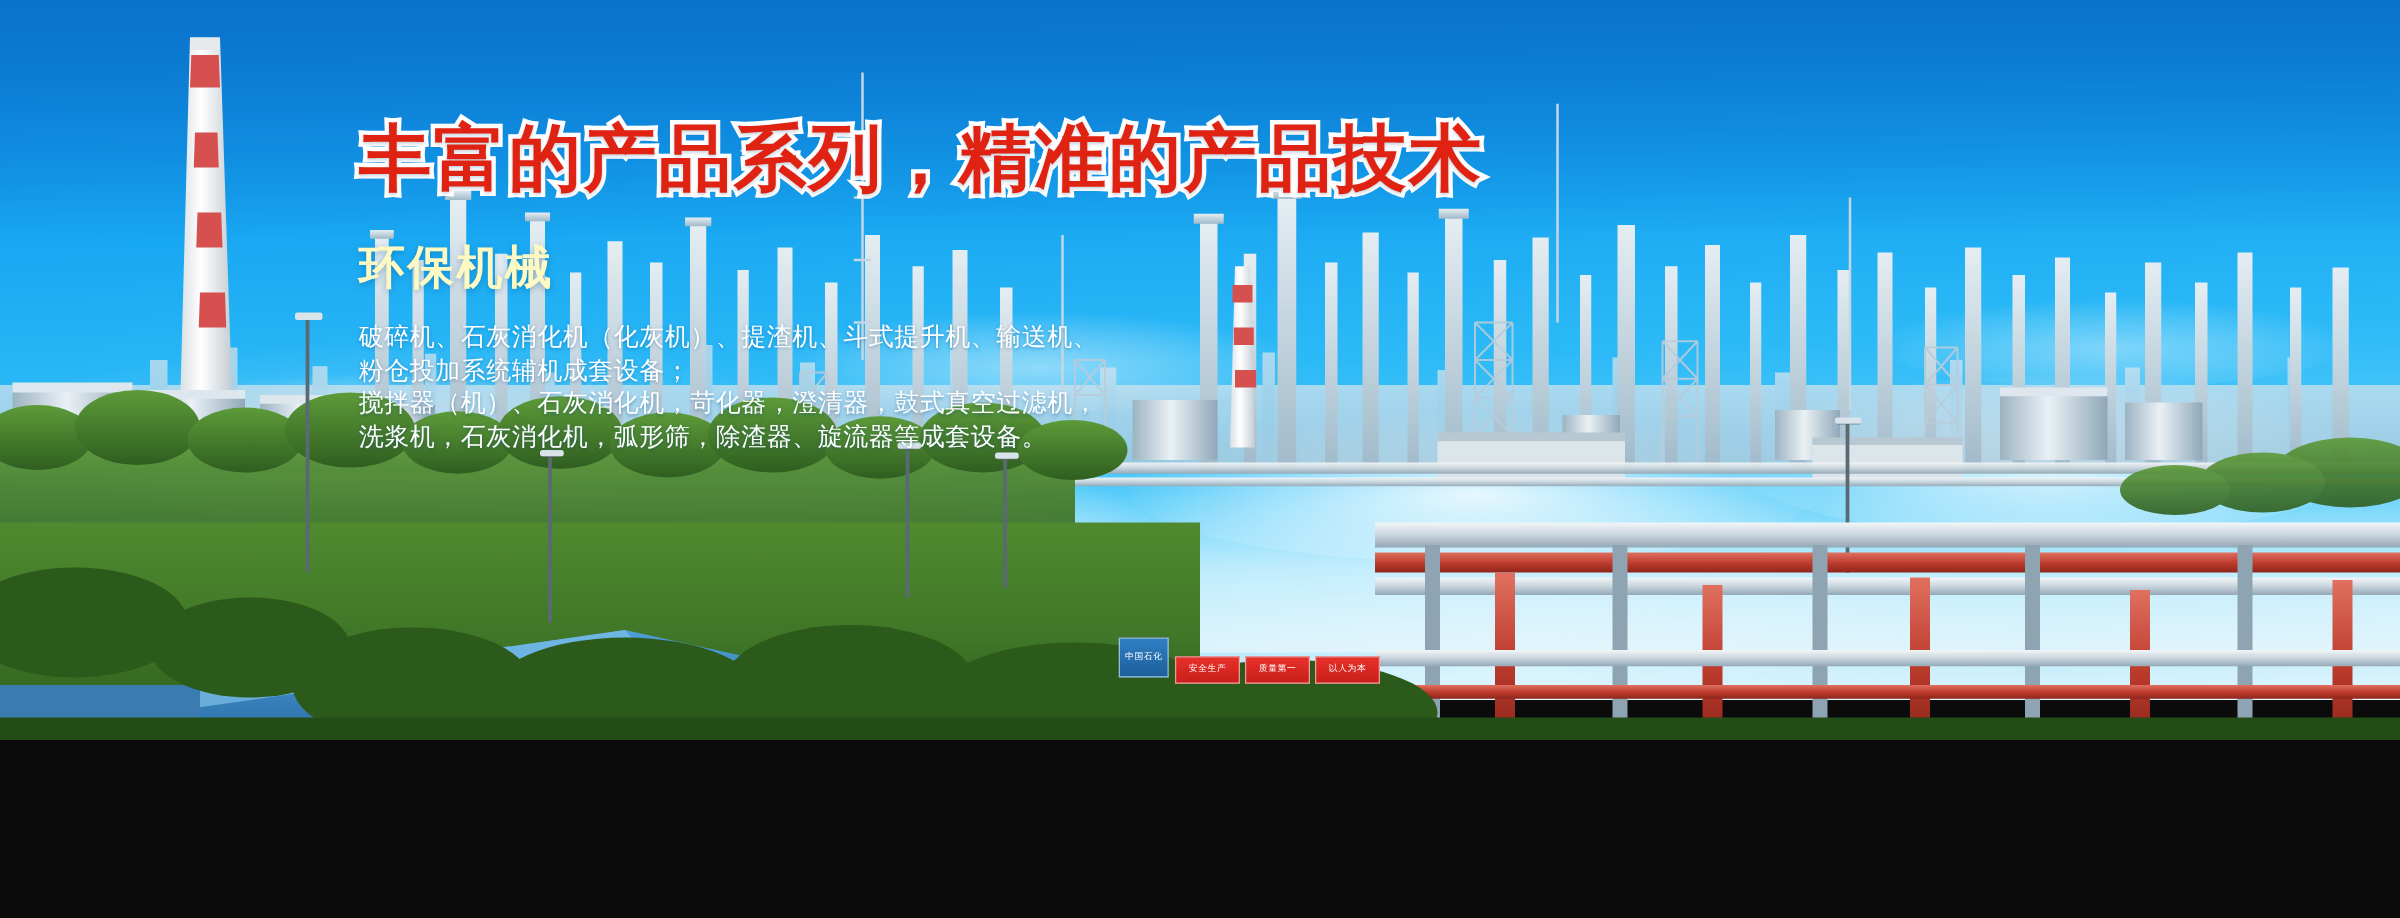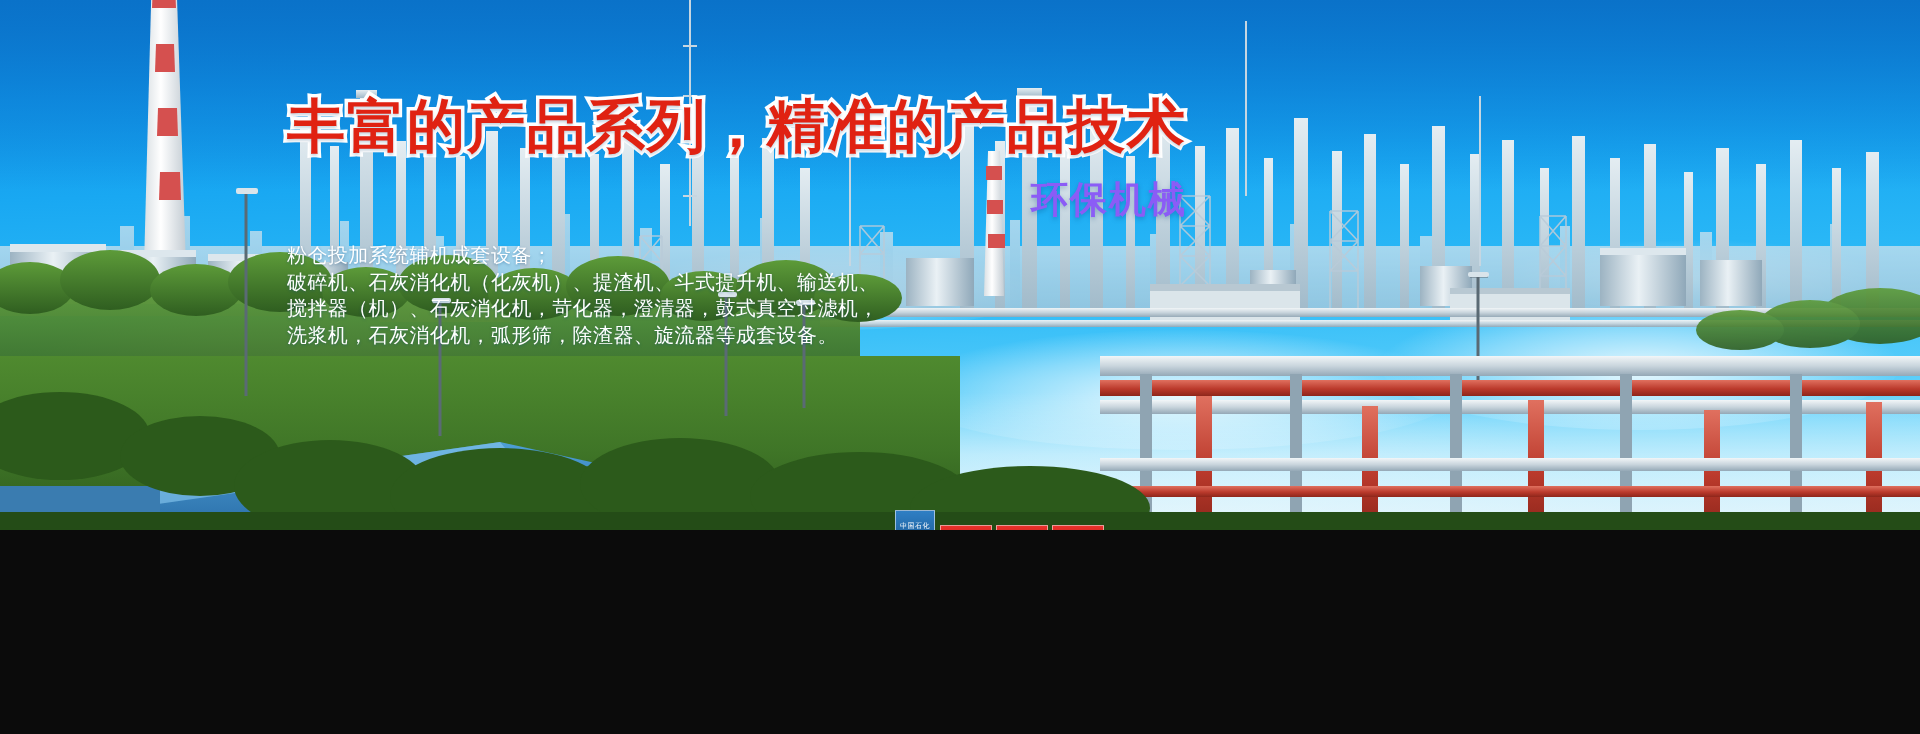--- a/index.html
+++ b/index.html
@@ -1,21 +1,21 @@
 <!DOCTYPE html>
 <html><head>
 <meta charset="utf-8">
 <style>
   * { margin:0; padding:0; box-sizing:border-box; }
   html, body { width:1920px; height:734px; overflow:hidden; background:#0b0b0b; }
   body { font-family:"Liberation Sans", sans-serif; }
 
   .banner {
     position:relative;
-    width:1920px; height:530px;
+    width:1920px; height:592px;
     overflow:hidden;
   }
 
   
   .sky {
     position:absolute; left:0; top:0; width:1920px; height:560px;
     background:
       radial-gradient(ellipse 900px 360px at 18% 88%, rgba(255,255,255,0.55) 0%, rgba(255,255,255,0.0) 62%),
       radial-gradient(ellipse 700px 240px at 62% 96%, rgba(255,255,255,0.40) 0%, rgba(255,255,255,0.0) 65%),
       linear-gradient(178deg, #0d7fd6 0%, #1093e6 14%, #19a8f2 32%, #2cbaf7 52%, #58cdfa 70%, #8fdffb 84%, #c7eefc 94%, #e6f7fd 100%);
@@ -50,28 +50,27 @@
     font-weight:bold;
     line-height:1.06;
     color:#e02212;
     letter-spacing:2px;
     white-space:nowrap;
     -webkit-text-stroke:7px #ffffff;
     paint-order:stroke fill;
     text-shadow:0 2px 3px rgba(0,60,110,0.22);
   }
   .subtitle {
-    margin-top:18px;
+    margin-top:32px;
     font-family:"DejaVu Sans", sans-serif;
     font-size:37px;
     font-weight:bold;
-    color:#8b5cf6;
+    color:#fef9c3;
     letter-spacing:2px;
     text-shadow:0 2px 5px rgba(0,70,125,0.35);
-    text-align:right;
   }
   .body-lines {
     margin-top:17px;
     font-family:"DejaVu Sans", sans-serif;
     font-size:20px;
     font-weight:normal;
     color:#ffffff;
     line-height:1.32;
     letter-spacing:0.4px;
     text-shadow:0 1px 3px rgba(0,70,125,0.42);
@@ -389,20 +388,20 @@
 
   <div class="sign" style="left:940px; top:525px; width:52px; height:22px;">安全生产</div>
   <div class="sign" style="left:996px; top:525px; width:52px; height:22px;">质量第一</div>
   <div class="sign" style="left:1052px;top:525px; width:52px; height:22px;">以人为本</div>
   <div class="sign blue" style="left:895px; top:510px; width:40px; height:32px;">中国石化</div>
 
   <div class="copy">
     <div class="headline">丰富的产品系列，精准的产品技术</div>
     <div class="subtitle">环保机械</div>
     <div class="body-lines">
+      <div>破碎机、石灰消化机（化灰机）、提渣机、斗式提升机、输送机、</div>
       <div>粉仓投加系统辅机成套设备；</div>
-      <div>破碎机、石灰消化机（化灰机）、提渣机、斗式提升机、输送机、</div>
       <div>搅拌器（机）、石灰消化机，苛化器，澄清器，鼓式真空过滤机，</div>
       <div>洗浆机，石灰消化机，弧形筛，除渣器、旋流器等成套设备。</div>
     </div>
   </div>
 
 </div>
 
 </body></html>

